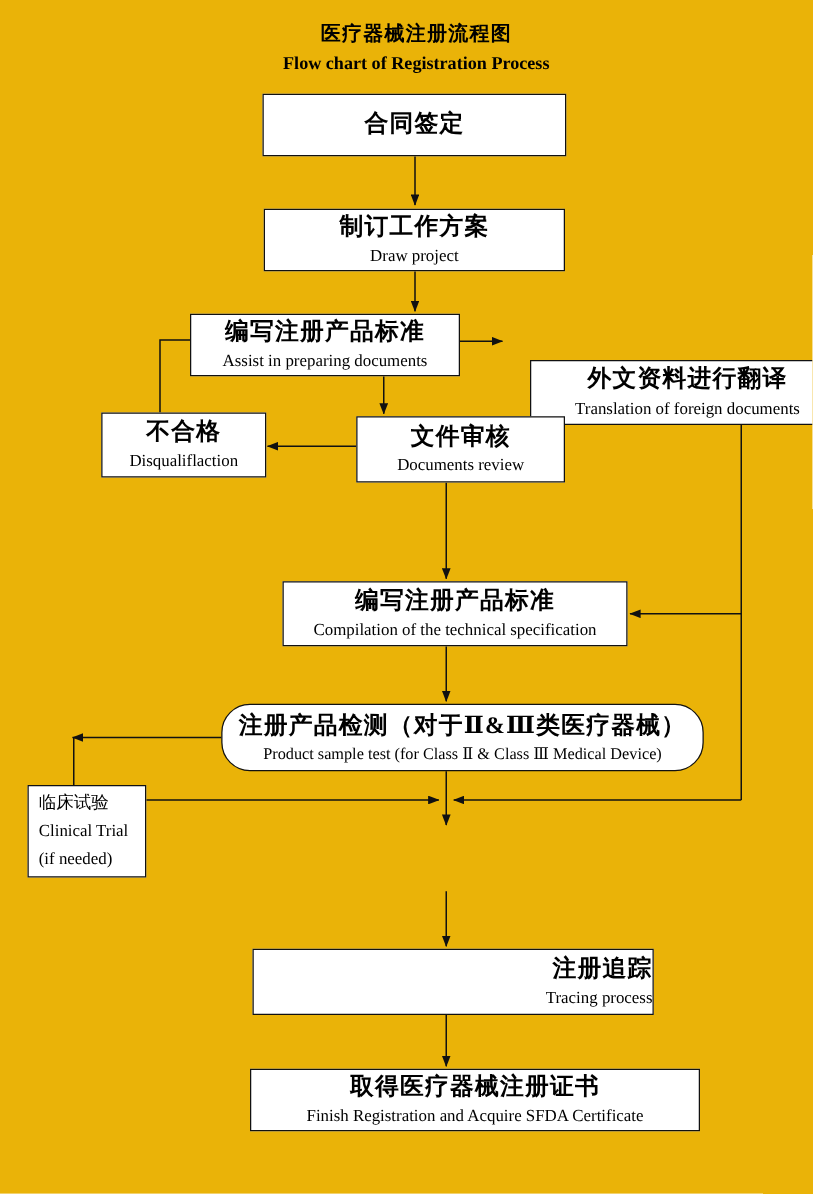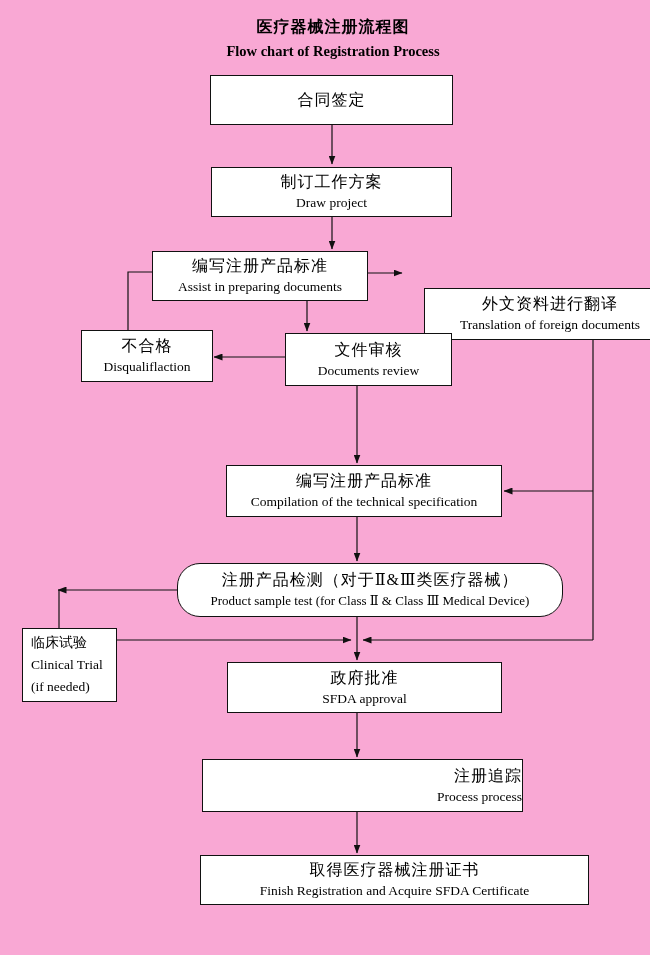--- a/index.html
+++ b/index.html
@@ -6,21 +6,21 @@
     margin: 0;
     padding: 0;
     background: #ffffff;
     font-family: "Liberation Serif", "DejaVu Serif", serif;
     color: #000;
   }
   .stage {
     position: relative;
     width: 650px;
     height: 955px;
-    background: #f9a8d4;
+    background: #eab308;
     overflow: hidden;
   }
   .wires {
     position: absolute;
     left: 0;
     top: 0;
     z-index: 1;
   }
   .titles {
     position: absolute;
@@ -47,22 +47,22 @@
     background: #fff;
     display: flex;
     flex-direction: column;
     align-items: center;
     justify-content: center;
     text-align: center;
     z-index: 2;
     line-height: 1.25;
   }
   .node .zh {
-    font-size: 16px;
-    font-weight: normal;
+    font-size: 19px;
+    font-weight: bold;
     letter-spacing: 1px;
   }
   .node .en {
     font-size: 13.5px;
     margin-top: 3px;
   }
   .node .en.tight {
     font-size: 13px;
     white-space: nowrap;
   }
@@ -158,28 +158,24 @@
     <div class="zh">注册产品检测（对于Ⅱ&amp;Ⅲ类医疗器械）</div>
     <div class="en tight">Product sample test (for Class Ⅱ &amp; Class Ⅲ Medical Device)</div>
   </div>
 
   <div class="node left-align" style="left:22px; top:628px; width:95px; height:74px;">
     <div class="zh">临床试验</div>
     <div class="en">Clinical Trial</div>
     <div class="note">(if needed)</div>
   </div>
 
-  <div class="node" style="left:227px; top:662px; width:275px; height:51px;">
-    <div class="zh">政府批准</div>
-    <div class="en">SFDA approval</div>
-  </div>
 
   <div class="node" style="left:202px; top:759px; width:321px; height:53px;align-items:flex-end;">
     <div class="zh">注册追踪</div>
-    <div class="en">Process process</div>
+    <div class="en">Tracing process</div>
   </div>
 
-  <div class="node" style="left:200px; top:855px; width:389px; height:50px;">
+  <div class="node" style="left:200px; top:855px; width:360px; height:50px;">
     <div class="zh">取得医疗器械注册证书</div>
     <div class="en">Finish Registration and Acquire SFDA Certificate</div>
   </div>
 
 </div>
 
 </body></html>

